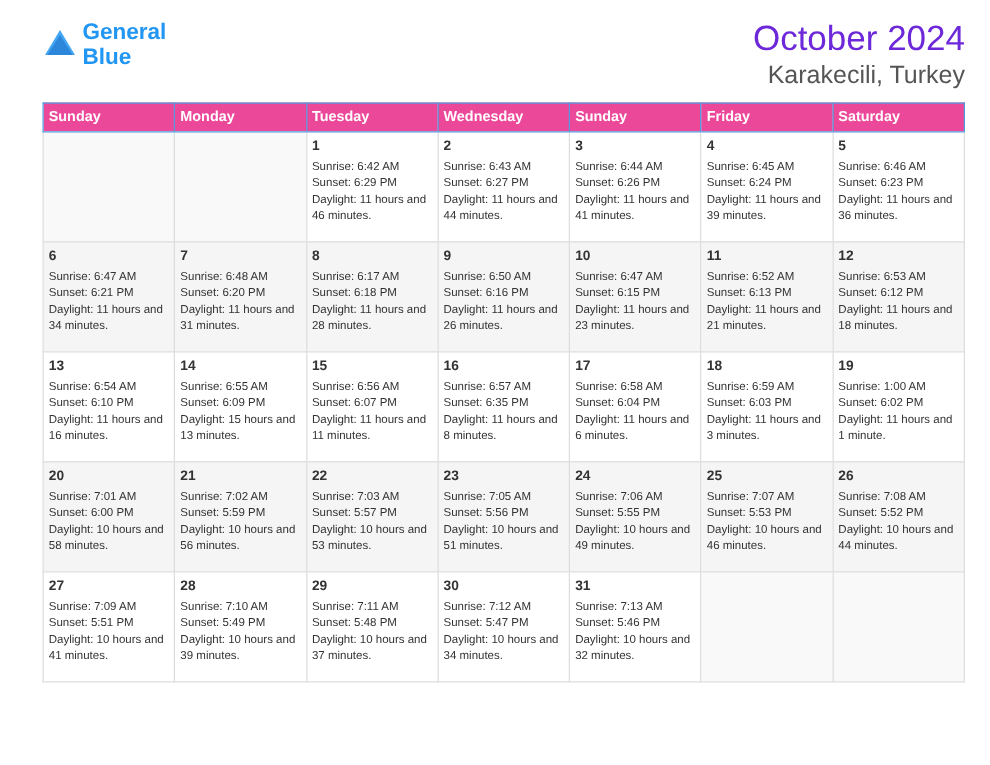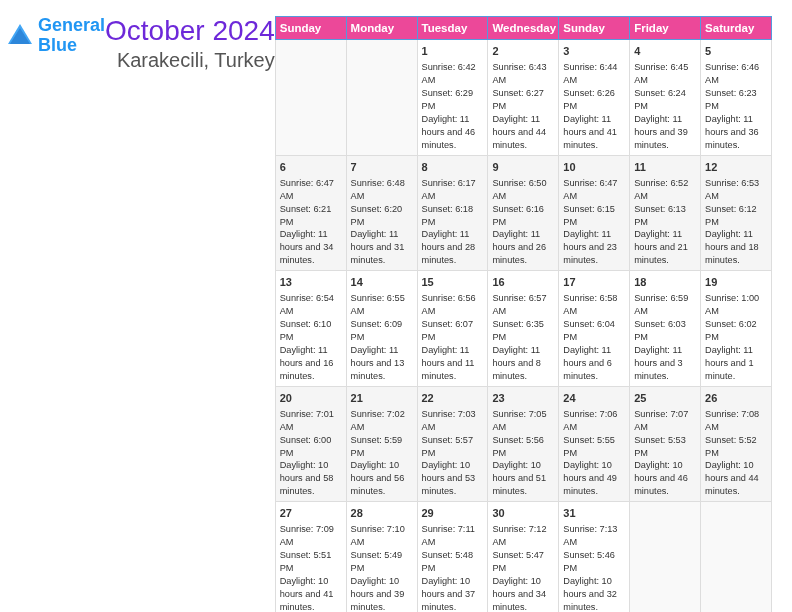--- a/index.html
+++ b/index.html
@@ -6,23 +6,23 @@
     body {
       font-family: Arial, sans-serif;
       background: #fff;
       width: 792px;
       height: 612px;
       overflow: hidden;
     }
     .page {
       width: 792px;
       height: 484px;
-      padding: 16px 20px 12px 6px;
+      padding: 16px 20px 12px 34px;
       display: flex;
-      flex-direction: row;
+      flex-direction: column;
     }
     .header {
       display: flex;
       justify-content: space-between;
       align-items: flex-start;
       margin-bottom: 10px;
     }
     .logo {
       display: flex;
       align-items: center;
@@ -140,21 +140,21 @@
           <td><span class="day-num">6</span><span>Sunrise: 6:47 AM</span><br><span>Sunset: 6:21 PM</span><br><span>Daylight: 11 hours and 34 minutes.</span></td>
           <td><span class="day-num">7</span><span>Sunrise: 6:48 AM</span><br><span>Sunset: 6:20 PM</span><br><span>Daylight: 11 hours and 31 minutes.</span></td>
           <td><span class="day-num">8</span><span>Sunrise: 6:17 AM</span><br><span>Sunset: 6:18 PM</span><br><span>Daylight: 11 hours and 28 minutes.</span></td>
           <td><span class="day-num">9</span><span>Sunrise: 6:50 AM</span><br><span>Sunset: 6:16 PM</span><br><span>Daylight: 11 hours and 26 minutes.</span></td>
           <td><span class="day-num">10</span><span>Sunrise: 6:47 AM</span><br><span>Sunset: 6:15 PM</span><br><span>Daylight: 11 hours and 23 minutes.</span></td>
           <td><span class="day-num">11</span><span>Sunrise: 6:52 AM</span><br><span>Sunset: 6:13 PM</span><br><span>Daylight: 11 hours and 21 minutes.</span></td>
           <td><span class="day-num">12</span><span>Sunrise: 6:53 AM</span><br><span>Sunset: 6:12 PM</span><br><span>Daylight: 11 hours and 18 minutes.</span></td>
         </tr>
         <tr>
           <td><span class="day-num">13</span><span>Sunrise: 6:54 AM</span><br><span>Sunset: 6:10 PM</span><br><span>Daylight: 11 hours and 16 minutes.</span></td>
-          <td><span class="day-num">14</span><span>Sunrise: 6:55 AM</span><br><span>Sunset: 6:09 PM</span><br><span>Daylight: 11 hours and 13 minutes.</span></td>
+          <td><span class="day-num">14</span><span>Sunrise: 6:55 AM</span><br><span>Sunset: 6:09 PM</span><br><span>Daylight: 15 hours and 13 minutes.</span></td>
           <td><span class="day-num">15</span><span>Sunrise: 6:56 AM</span><br><span>Sunset: 6:07 PM</span><br><span>Daylight: 11 hours and 11 minutes.</span></td>
           <td><span class="day-num">16</span><span>Sunrise: 6:57 AM</span><br><span>Sunset: 6:35 PM</span><br><span>Daylight: 11 hours and 8 minutes.</span></td>
           <td><span class="day-num">17</span><span>Sunrise: 6:58 AM</span><br><span>Sunset: 6:04 PM</span><br><span>Daylight: 11 hours and 6 minutes.</span></td>
           <td><span class="day-num">18</span><span>Sunrise: 6:59 AM</span><br><span>Sunset: 6:03 PM</span><br><span>Daylight: 11 hours and 3 minutes.</span></td>
           <td><span class="day-num">19</span><span>Sunrise: 1:00 AM</span><br><span>Sunset: 6:02 PM</span><br><span>Daylight: 11 hours and 1 minute.</span></td>
         </tr>
         <tr class="row-bg-even">
           <td><span class="day-num">20</span><span>Sunrise: 7:01 AM</span><br><span>Sunset: 6:00 PM</span><br><span>Daylight: 10 hours and 58 minutes.</span></td>
           <td><span class="day-num">21</span><span>Sunrise: 7:02 AM</span><br><span>Sunset: 5:59 PM</span><br><span>Daylight: 10 hours and 56 minutes.</span></td>
           <td><span class="day-num">22</span><span>Sunrise: 7:03 AM</span><br><span>Sunset: 5:57 PM</span><br><span>Daylight: 10 hours and 53 minutes.</span></td>

